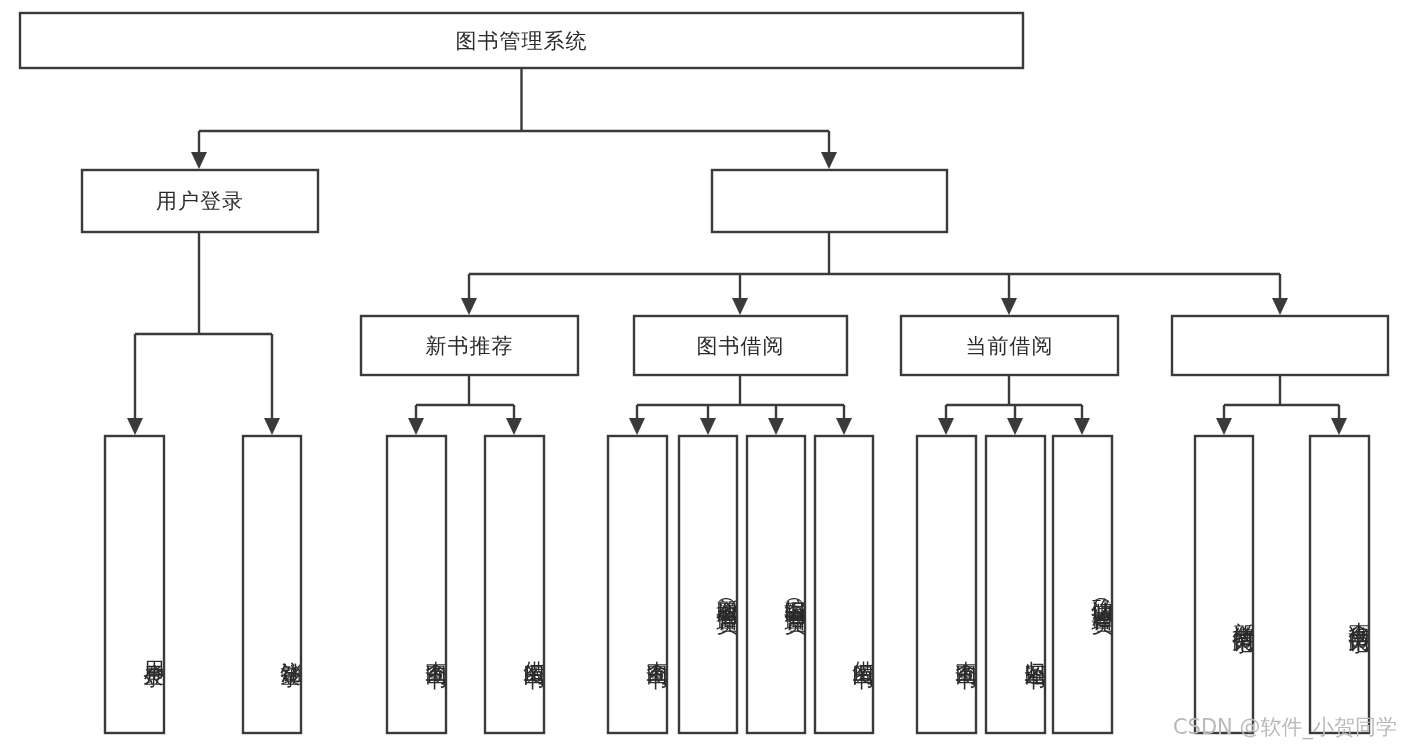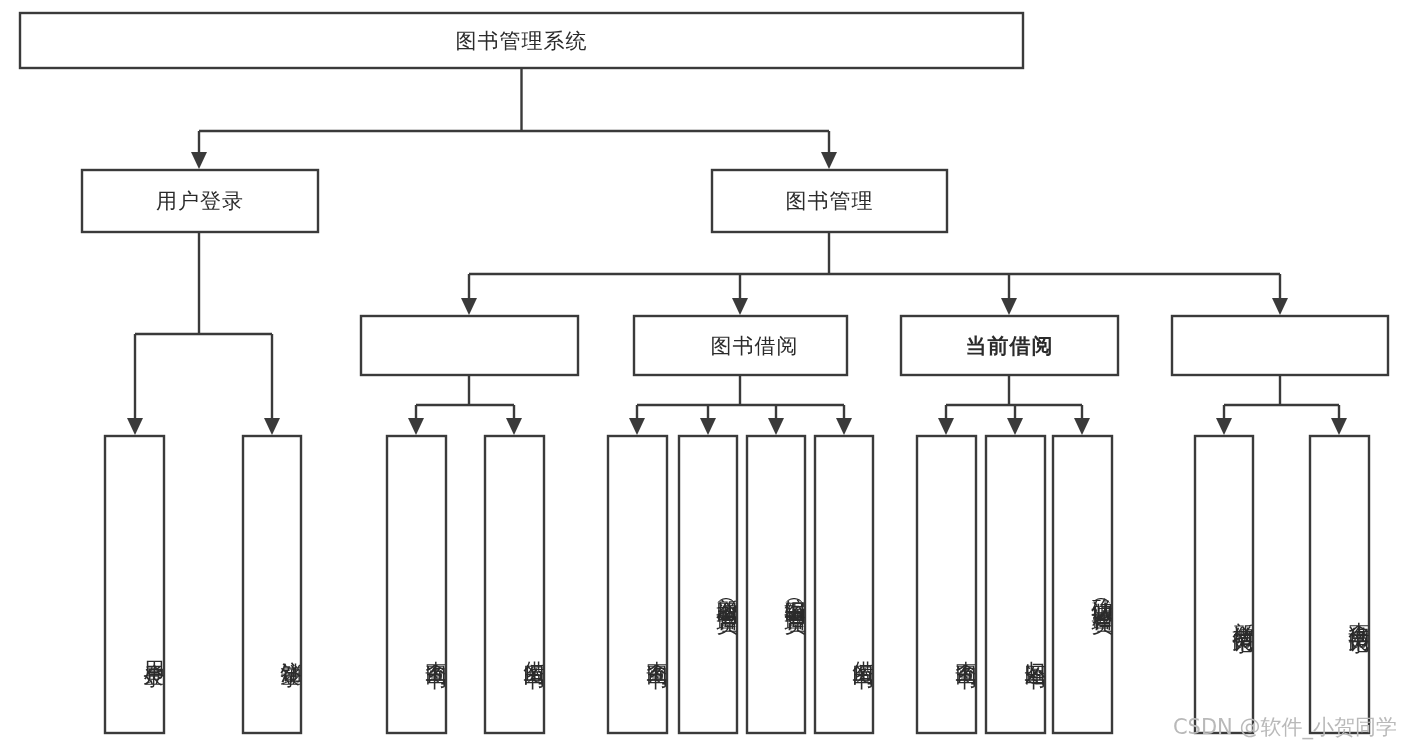--- a/index.html
+++ b/index.html
@@ -194,24 +194,24 @@
     <rect class="node-box" x="917" y="436" width="59" height="297"></rect>
     <rect class="node-box" x="986" y="436" width="59" height="297"></rect>
     <rect class="node-box" x="1053" y="436" width="59" height="297"></rect>
     <rect class="node-box" x="1195" y="436" width="58" height="297"></rect>
     <rect class="node-box" x="1310" y="436" width="59" height="297"></rect>
   </svg>
 
   <div class="hlabel-wrap" style="left:20px; top:13px; width:1003px; height:55px;">图书管理系统</div>
 
   <div class="hlabel-wrap" style="left:82px; top:170px; width:236px; height:62px;">用户登录</div>
-  <div class="hlabel-wrap" style="left:712px; top:170px; width:235px; height:62px;">图书管理</div>
-
-  <div class="hlabel-wrap" style="left:634px; top:316px; width:213px; height:59px;margin-left:14px;">图书借阅</div>
-  <div class="hlabel-wrap" style="left:901px; top:316px; width:217px; height:59px;font-weight:bold;">当前借阅</div>
+
+  <div class="hlabel-wrap" style="left:361px; top:316px; width:217px; height:59px;">新书推荐</div>
+  <div class="hlabel-wrap" style="left:634px; top:316px; width:213px; height:59px;">图书借阅</div>
+  <div class="hlabel-wrap" style="left:901px; top:316px; width:217px; height:59px;">当前借阅</div>
 
   <div class="vlabel-wrap" style="left:105px; top:436px; width:59px; height:297px; padding-top:64px;">用户登录</div>
   <div class="vlabel-wrap" style="left:243px; top:436px; width:58px; height:297px; padding-top:64px;">注销登录</div>
   <div class="vlabel-wrap" style="left:387px; top:436px; width:59px; height:297px; padding-top:64px;">查询图书</div>
   <div class="vlabel-wrap" style="left:485px; top:436px; width:59px; height:297px; padding-top:64px;">借阅图书</div>
   <div class="vlabel-wrap" style="left:608px; top:436px; width:59px; height:297px; padding-top:64px;">查询图书</div>
   <div class="vlabel-wrap" style="left:679px; top:436px; width:58px; height:297px; padding-top:8px;">新增图书（管理员）</div>
   <div class="vlabel-wrap" style="left:747px; top:436px; width:58px; height:297px; padding-top:8px;">编辑图书（管理员）</div>
   <div class="vlabel-wrap" style="left:815px; top:436px; width:58px; height:297px; padding-top:64px;">借阅图书</div>
   <div class="vlabel-wrap" style="left:917px; top:436px; width:59px; height:297px; padding-top:64px;">查询图书</div>

